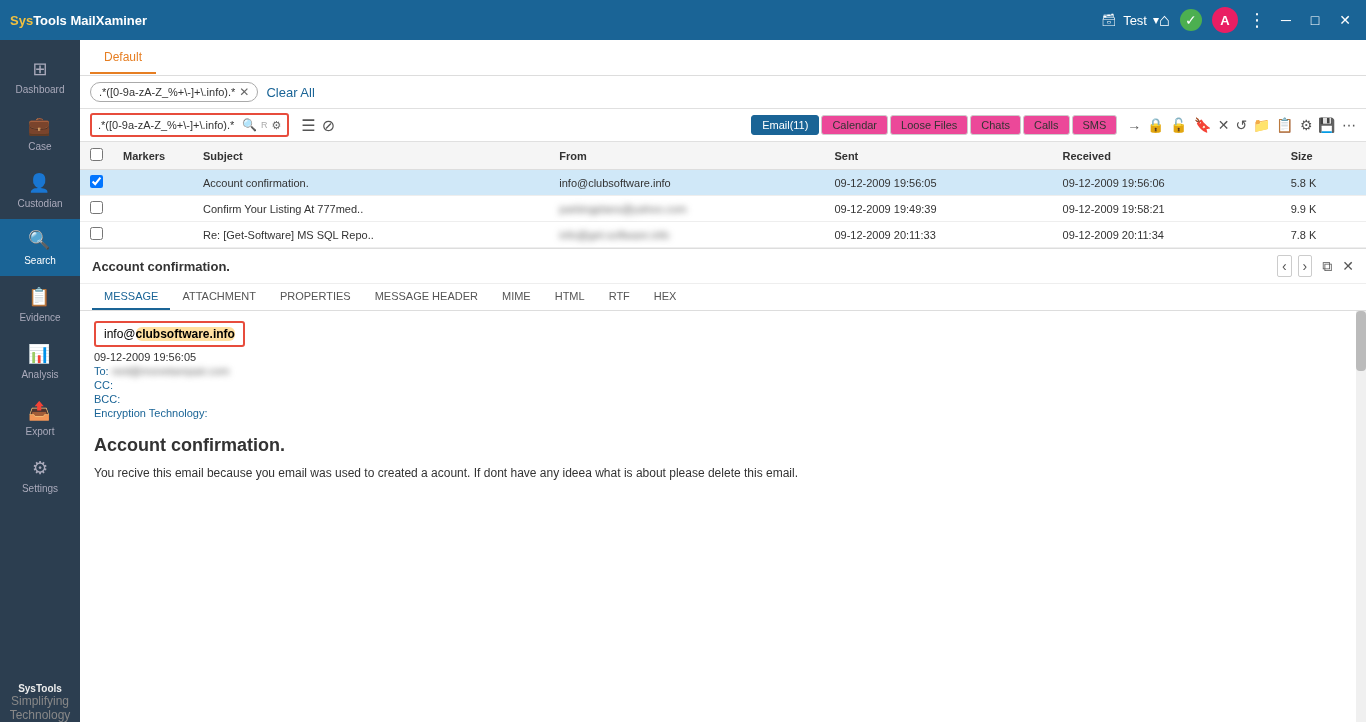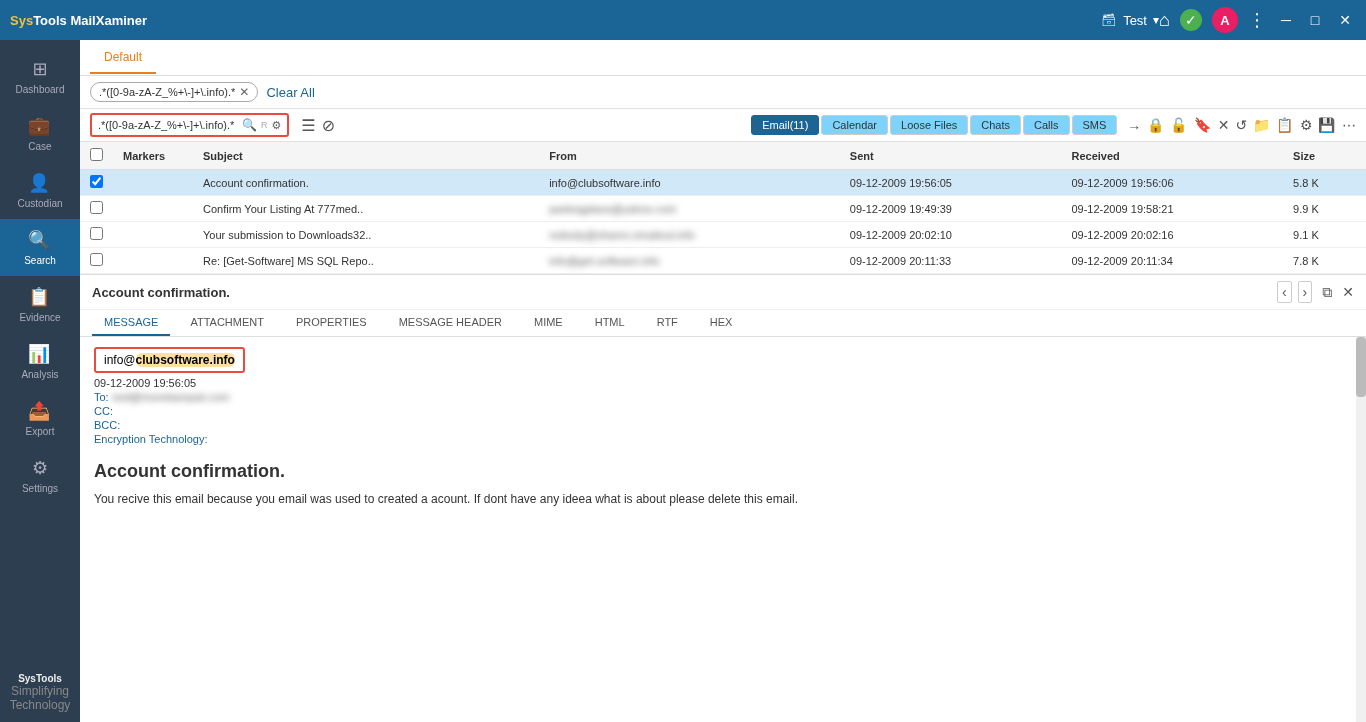--- a/index.html
+++ b/index.html
@@ -19,21 +19,21 @@
 
     
     .main-layout { display: flex; flex: 1; overflow: hidden; }
 
     
     .sidebar { width: 80px; background: #2c3e50; display: flex; flex-direction: column; align-items: center; padding-top: 8px; flex-shrink: 0; }
     .sidebar-item { display: flex; flex-direction: column; align-items: center; padding: 10px 5px; color: #aab; cursor: pointer; width: 100%; gap: 4px; }
     .sidebar-item.active { background: #1a6496; color: white; }
     .sidebar-icon { font-size: 18px; }
     .sidebar-label { font-size: 10px; color: inherit; text-align: center; }
-    .sidebar-bottom { margin-top: auto; padding-bottom: 10px; }
+    .sidebar-bottom { margin-top: auto; }
 
     
     .content-area { flex: 1; display: flex; flex-direction: column; overflow: hidden; background: white; }
 
     
     .tab-bar { background: white; border-bottom: 1px solid #ddd; padding: 0 10px; display: flex; align-items: center; height: 36px; flex-shrink: 0; }
     .tab { padding: 8px 14px; font-size: 12px; color: #e67e22; border-bottom: 2px solid #e67e22; cursor: pointer; }
 
     
     .search-bar-row { display: flex; align-items: center; padding: 6px 10px; background: white; border-bottom: 1px solid #e0e0e0; flex-shrink: 0; gap: 8px; }
@@ -42,21 +42,21 @@
     .clear-all { color: #1a6496; font-size: 13px; cursor: pointer; text-decoration: none; }
 
     
     .toolbar-row { display: flex; align-items: center; padding: 4px 10px; background: white; border-bottom: 1px solid #e0e0e0; flex-shrink: 0; gap: 6px; }
     .search-input-box { border: 2px solid #e74c3c; border-radius: 3px; padding: 3px 6px; font-size: 11px; display: flex; align-items: center; gap: 4px; background: white; min-width: 190px; }
     .search-input-box input { border: none; outline: none; font-size: 11px; width: 130px; color: #333; }
     .search-input-box .icon-search { color: #666; font-size: 12px; cursor: pointer; }
     .search-input-box .icon-gear { color: #666; font-size: 11px; cursor: pointer; }
     .toolbar-spacer { flex: 1; }
     .filter-tabs { display: flex; gap: 2px; align-items: center; }
-    .filter-tab { padding: 3px 10px; border: 1px solid #ccc; border-radius: 3px; font-size: 11px; cursor: pointer; background: #7dd3fc; color: #333; }
+    .filter-tab { padding: 3px 10px; border: 1px solid #ccc; border-radius: 3px; font-size: 11px; cursor: pointer; background: #ec4899; color: #333; }
     .filter-tab.active { background: #1a6496; color: white; border-color: #1a6496; }
     .toolbar-icons { display: flex; gap: 6px; align-items: center; margin-left: 4px; }
 
     
     .email-table { width: 100%; border-collapse: collapse; flex-shrink: 0; }
     .email-table th { background: #f5f5f5; border-bottom: 1px solid #ddd; padding: 6px 10px; text-align: left; font-size: 11px; font-weight: 600; color: #333; }
     .email-table td { padding: 5px 10px; border-bottom: 1px solid #eee; font-size: 11px; color: #333; vertical-align: middle; }
     .email-table tr.selected td { background: #d0e8f8; }
     .checkbox-cell { width: 30px; text-align: center; }
     .markers-cell { width: 80px; }
@@ -69,21 +69,21 @@
 
     
     .preview-area { flex: 1; display: flex; flex-direction: column; overflow: hidden; border-top: 1px solid #ddd; }
     .preview-header { display: flex; align-items: center; padding: 6px 12px; background: white; border-bottom: 1px solid #eee; flex-shrink: 0; }
     .preview-title { font-size: 13px; font-weight: 600; color: #333; flex: 1; }
     .preview-nav { display: flex; gap: 6px; align-items: center; }
     .prev-btn, .next-btn { font-size: 14px; cursor: pointer; color: #555; padding: 2px 4px; border: 1px solid #ccc; background: white; border-radius: 2px; }
     .preview-icon { font-size: 14px; cursor: pointer; color: #555; }
 
     
-    .preview-tabs { display: flex; gap: 8px; border-bottom: 1px solid #ddd; background: white; flex-shrink: 0; padding: 0 12px; }
+    .preview-tabs { display: flex; gap: 0; border-bottom: 1px solid #ddd; background: white; flex-shrink: 0; padding: 0 12px; }
     .preview-tab { padding: 6px 12px; font-size: 11px; cursor: pointer; color: #555; border-bottom: 2px solid transparent; }
     .preview-tab.active { color: #1a6496; border-bottom: 2px solid #1a6496; }
 
     
     .preview-content { flex: 1; overflow-y: auto; padding: 10px 14px; background: white; position: relative; }
     .email-from-box { border: 2px solid #e74c3c; border-radius: 3px; padding: 4px 8px; display: inline-block; margin-bottom: 4px; font-size: 12px; }
     .email-from-highlight { background: #ffe0a0; font-weight: bold; border-radius: 6px; }
     .email-meta { font-size: 11px; color: #333; margin-bottom: 2px; }
     .email-meta span.label { color: #1a6496; }
     .email-meta span.value.blurred { filter: blur(3px); }
@@ -233,29 +233,20 @@
       <td class="markers-cell"></td>
       <td class="subject-cell">Confirm Your Listing At 777med..</td>
       <td class="from-cell"><span class="blurred">parkingplans@yahoo.com</span></td>
       <td>09-12-2009 19:49:39</td>
       <td>09-12-2009 19:58:21</td>
       <td>9.9 K</td>
     </tr>
             <tr>
       <td class="checkbox-cell"><input type="checkbox" style=""></td>
       <td class="markers-cell"></td>
-      <td class="subject-cell">Your submission to Downloads32..</td>
-      <td class="from-cell"><span class="blurred">nobody@sharex.omailout.info</span></td>
-      <td>09-12-2009 20:02:10</td>
-      <td>09-12-2009 20:02:16</td>
-      <td>9.1 K</td>
-    </tr>
-            <tr>
-      <td class="checkbox-cell"><input type="checkbox" style=""></td>
-      <td class="markers-cell"></td>
       <td class="subject-cell">Re: [Get-Software] MS SQL Repo..</td>
       <td class="from-cell"><span class="blurred">info@get-software.info</span></td>
       <td>09-12-2009 20:11:33</td>
       <td>09-12-2009 20:11:34</td>
       <td>7.8 K</td>
     </tr>
           </tbody>
       </table>
     </div>
 

